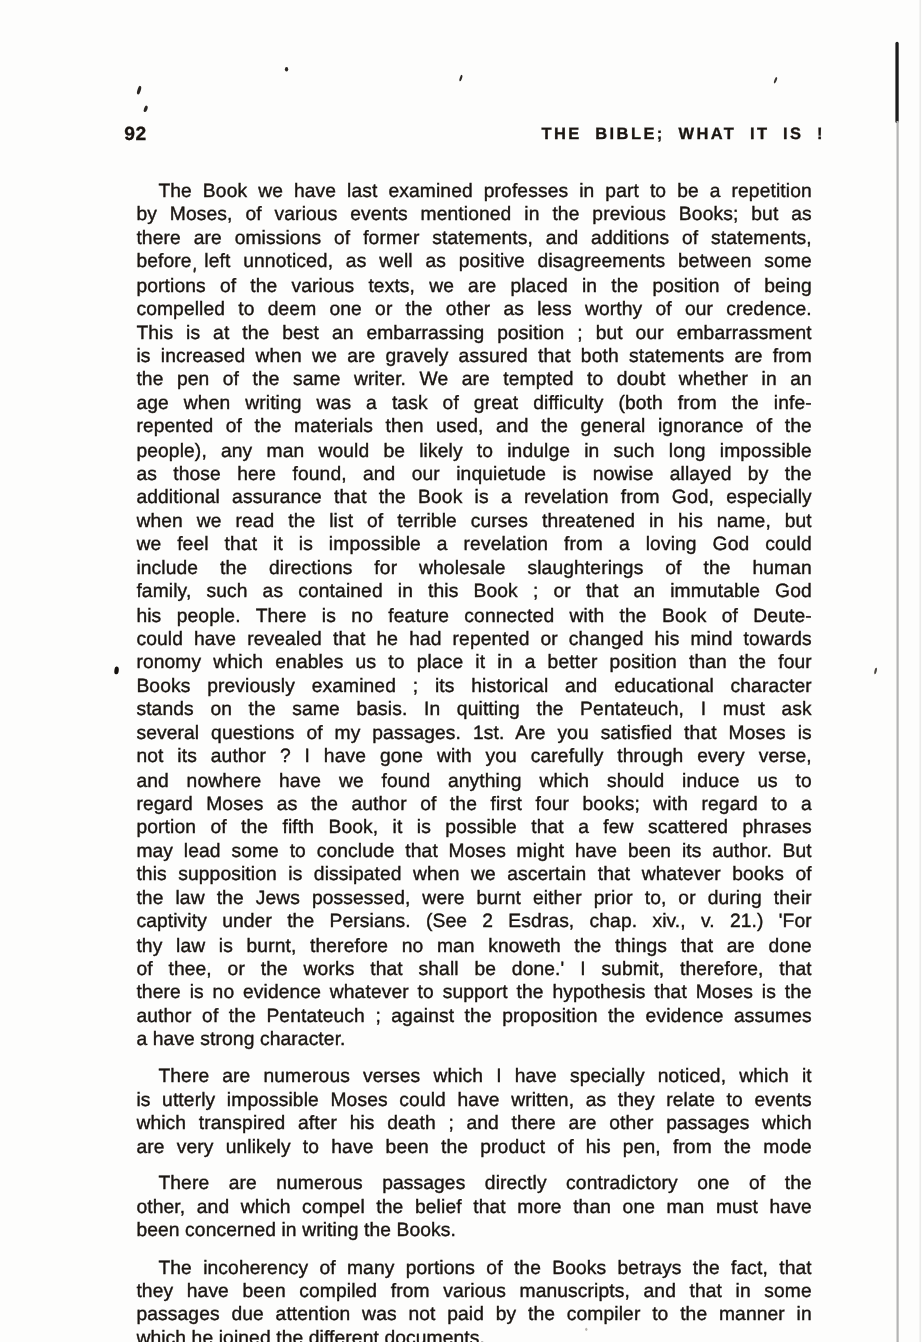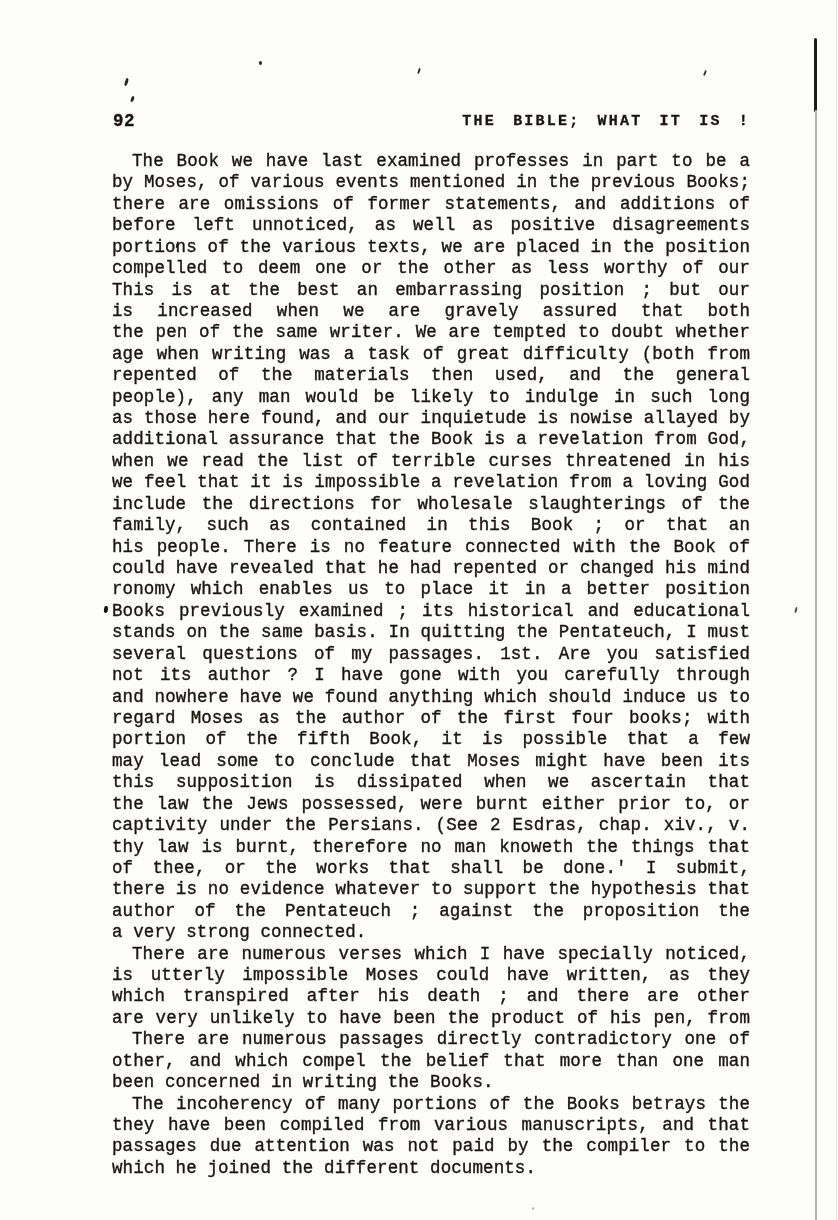--- a/index.html
+++ b/index.html
@@ -2,21 +2,21 @@
 <html><head>
 <meta charset="utf-8">
 <style>
   html, body { margin: 0; padding: 0; background: #ffffff; }
   .page {
     position: relative;
     width: 838px;
     height: 1220px;
     background: #fdfdfc;
     overflow: hidden;
-    font-family: Liberation Mono, monospace;
+    font-family: Liberation Sans, sans-serif;
     color: #1a1511;
   }
   
   .header { position: absolute; top: 111px; left: 112px; width: 638px; height: 24px; }
   .pagenum {
     position: absolute; left: 1px; top: 0;
     font-size: 17.5px; font-weight: bold; letter-spacing: 0.5px;
     -webkit-text-stroke: 0.3px;
   }
   .running-title {
@@ -24,21 +24,21 @@
     font-size: 15px; font-weight: bold;
     letter-spacing: 2.2px; word-spacing: 6px;
     -webkit-text-stroke: 0.3px;
   }
   
   .text-block {
     position: absolute; left: 112px; top: 151px; width: 638px;
     font-size: 17.5px; letter-spacing: 0.1px;
     -webkit-text-stroke: 0.35px;
   }
-  .para { margin: 0; }
+  .para { margin: 12px; }
   .line {
     line-height: 21.43px; height: 21.43px;
     text-align: justify; text-align-last: justify;
     overflow: hidden;
   }
   .line.first { text-indent: 20px; }
   .line.last { text-align-last: left; }
   
   .edge-dark  { position: absolute; left: 814px; top: 38px;  width: 3px; height: 74px;   background: #1c1c1c; border-radius: 2px; }
   .edge-mid   { position: absolute; left: 815px; top: 110px; width: 1.5px; height: 1110px; background: #b3b3b3; }
@@ -109,21 +109,21 @@
         <div class="line">regard Moses as the author of the first four books; with regard to a</div>
         <div class="line">portion of the fifth Book, it is possible that a few scattered phrases</div>
         <div class="line">may lead some to conclude that Moses might have been its author. But</div>
         <div class="line">this supposition is dissipated when we ascertain that whatever books of</div>
         <div class="line">the law the Jews possessed, were burnt either prior to, or during their</div>
         <div class="line">captivity under the Persians. (See 2 Esdras, chap. xiv., v. 21.) 'For</div>
         <div class="line">thy law is burnt, therefore no man knoweth the things that are done</div>
         <div class="line">of thee, or the works that shall be done.' I submit, therefore, that</div>
         <div class="line">there is no evidence whatever to support the hypothesis that Moses is the</div>
         <div class="line">author of the Pentateuch ; against the proposition the evidence assumes</div>
-        <div class="line last">a very strong connected.</div>
+        <div class="line last">a have strong character.</div>
       </div>
       <div class="para">
         <div class="line first">There are numerous verses which I have specially noticed, which it</div>
         <div class="line">is utterly impossible Moses could have written, as they relate to events</div>
         <div class="line">which transpired after his death ; and there are other passages which</div>
         <div class="line">are very unlikely to have been the product of his pen, from the mode</div>
       </div>
       <div class="para">
         <div class="line first">There are numerous passages directly contradictory one of the</div>
         <div class="line">other, and which compel the belief that more than one man must have</div>

